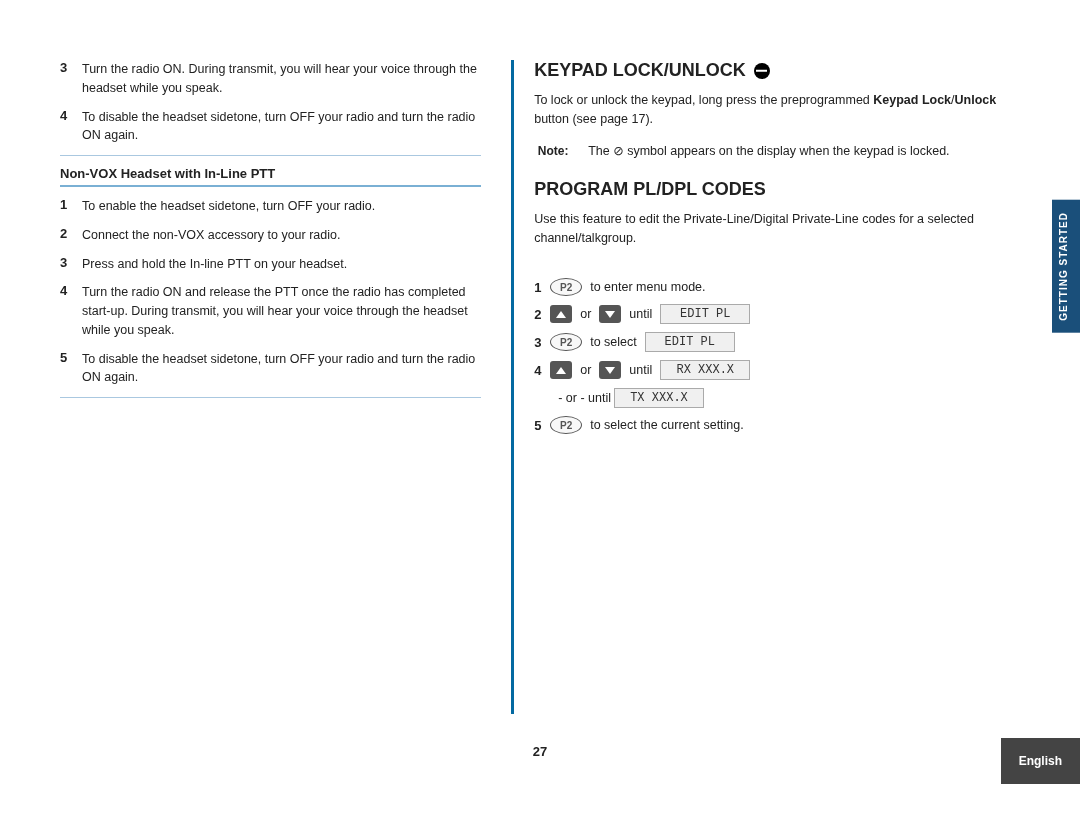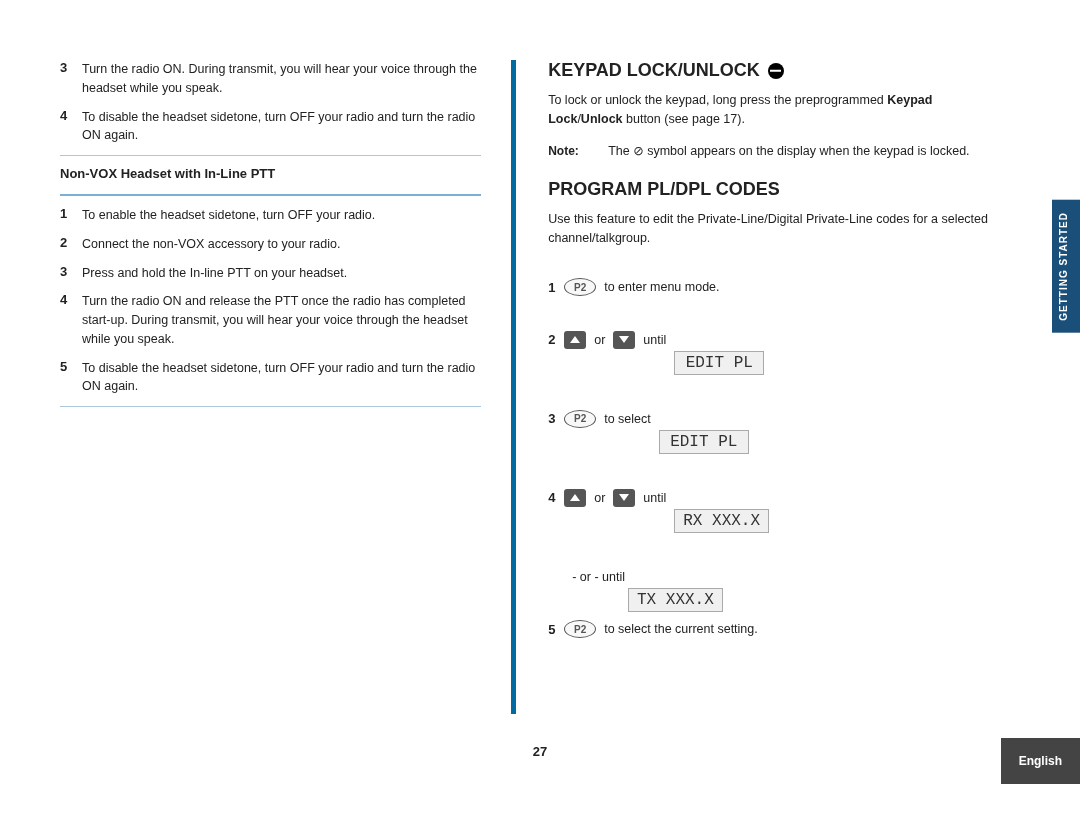--- a/index.html
+++ b/index.html
@@ -33,22 +33,22 @@
 
     
     .left-col {
       width: 48%;
       padding-right: 30px;
     }
 
     
     .right-col {
       width: 52%;
-      padding-left: 32px;
-      border-left: 5px solid #0369a1;
+      padding-left: 20px;
+      border-left: 3px solid #0369a1;
     }
 
     .step-item {
       display: flex;
       margin-bottom: 10px;
       align-items: flex-start;
     }
 
     .step-num {
       font-size: 13px;
@@ -59,21 +59,21 @@
 
     .step-text {
       font-size: 12.5px;
       line-height: 1.5;
     }
 
     .section-subheader {
       font-size: 13px;
       font-weight: bold;
       border-bottom: 2px solid #7ab0d4;
-      padding-bottom: 13px;
+      padding-bottom: 4px;
       margin-bottom: 10px;
       margin-top: 6px;
     }
 
     
     .section-header-main {
       font-size: 18px;
       font-weight: bold;
       margin-bottom: 10px;
       display: flex;
@@ -104,24 +104,25 @@
     }
 
     .intro-text {
       font-size: 12.5px;
       line-height: 1.55;
       margin-bottom: 12px;
     }
 
     .note-block {
       display: flex;
-      gap: 22px;
+      gap: 16px;
       font-size: 12px;
       line-height: 1.5;
       margin-bottom: 14px;
+      text-align: center;
     }
 
     .note-label {
       font-weight: bold;
       min-width: 38px;
     }
 
     
     .program-header {
       font-size: 18px;
@@ -195,25 +196,24 @@
       border-left: 5px solid transparent;
       border-right: 5px solid transparent;
       border-top: 7px solid #fff;
     }
 
     .display-box {
       background: #f0f0f0;
       border: 1px solid #aaa;
       padding: 2px 8px;
       font-family: 'Courier New', monospace;
-      font-size: 16px;
+      font-size: 12px;
       min-width: 90px;
       text-align: center;
       color: #333;
-      margin-top: 47px;
     }
 
     .step-text-inline {
       font-size: 12.5px;
     }
 
     
     .or-line {
       display: flex;
       align-items: center;

